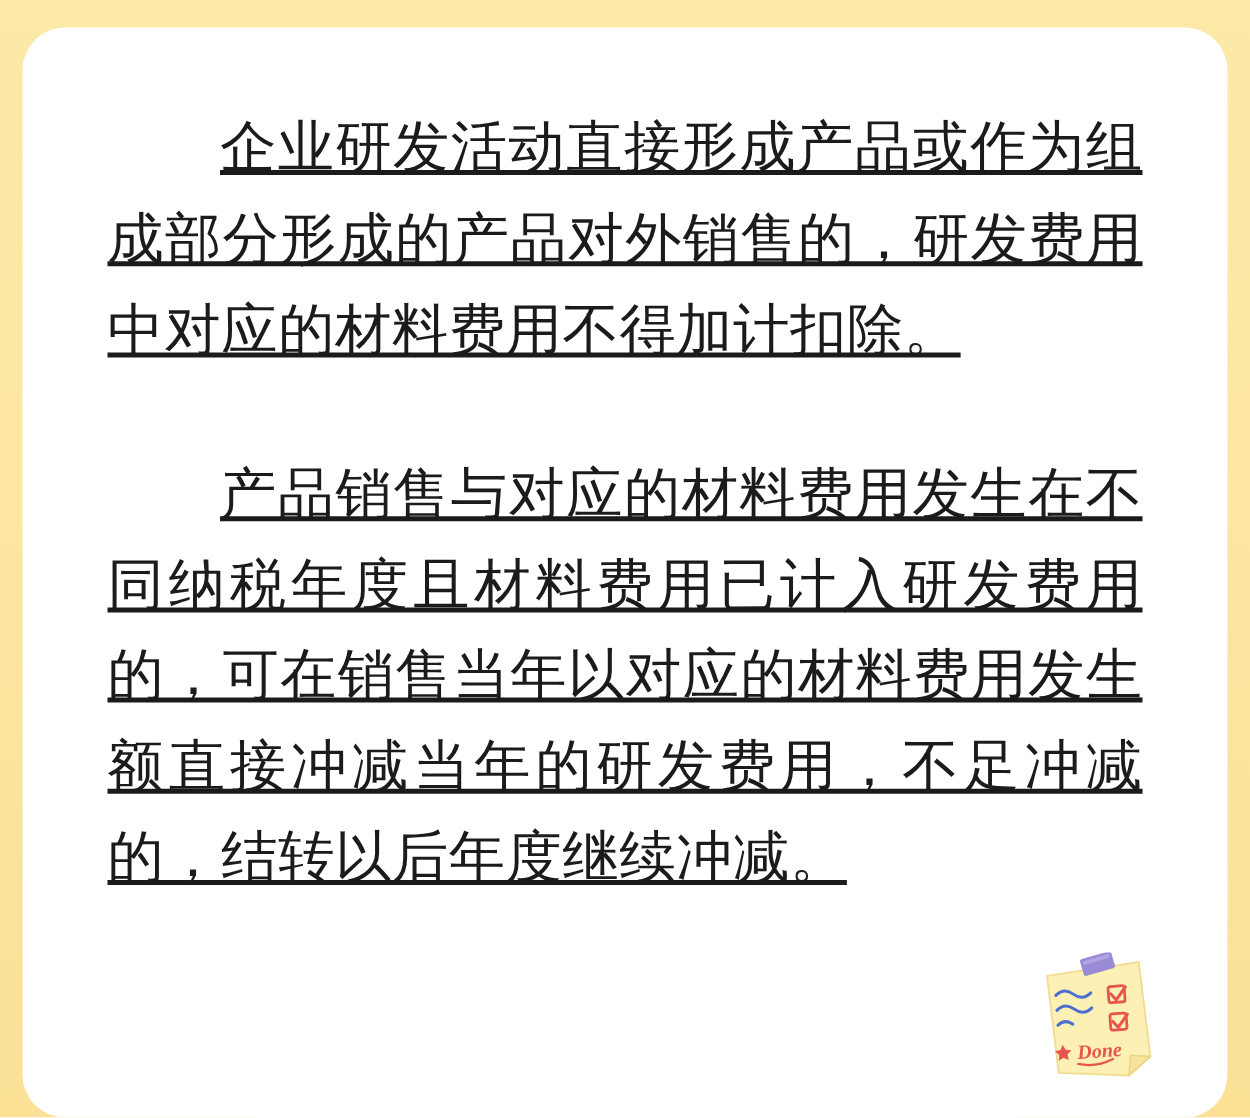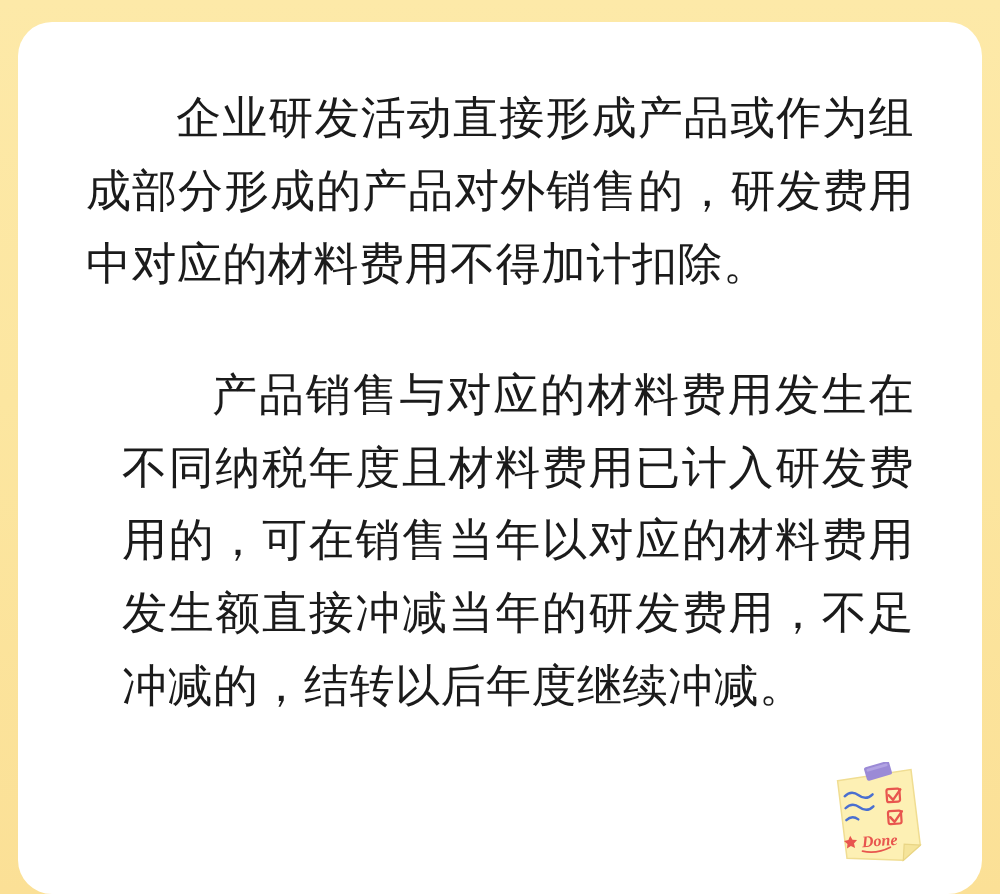--- a/index.html
+++ b/index.html
@@ -35,24 +35,24 @@
     font-size: 45px;
     line-height: 1.62;
     letter-spacing: 0.5px;
     font-weight: 500;
     text-align: justify;
     text-justify: inter-ideograph;
   }
   .para {
     margin: 0 0 58px 0;
     text-indent: 2em;
+    text-decoration: underline;
   }
   .para:last-of-type {
     margin-bottom: 0;
-    margin-left: 36px;
   }
   
   .sticker {
     position: absolute;
     right: 56px;
     bottom: 28px;
     width: 96px;
     height: 104px;
   }
   .sticker svg {

